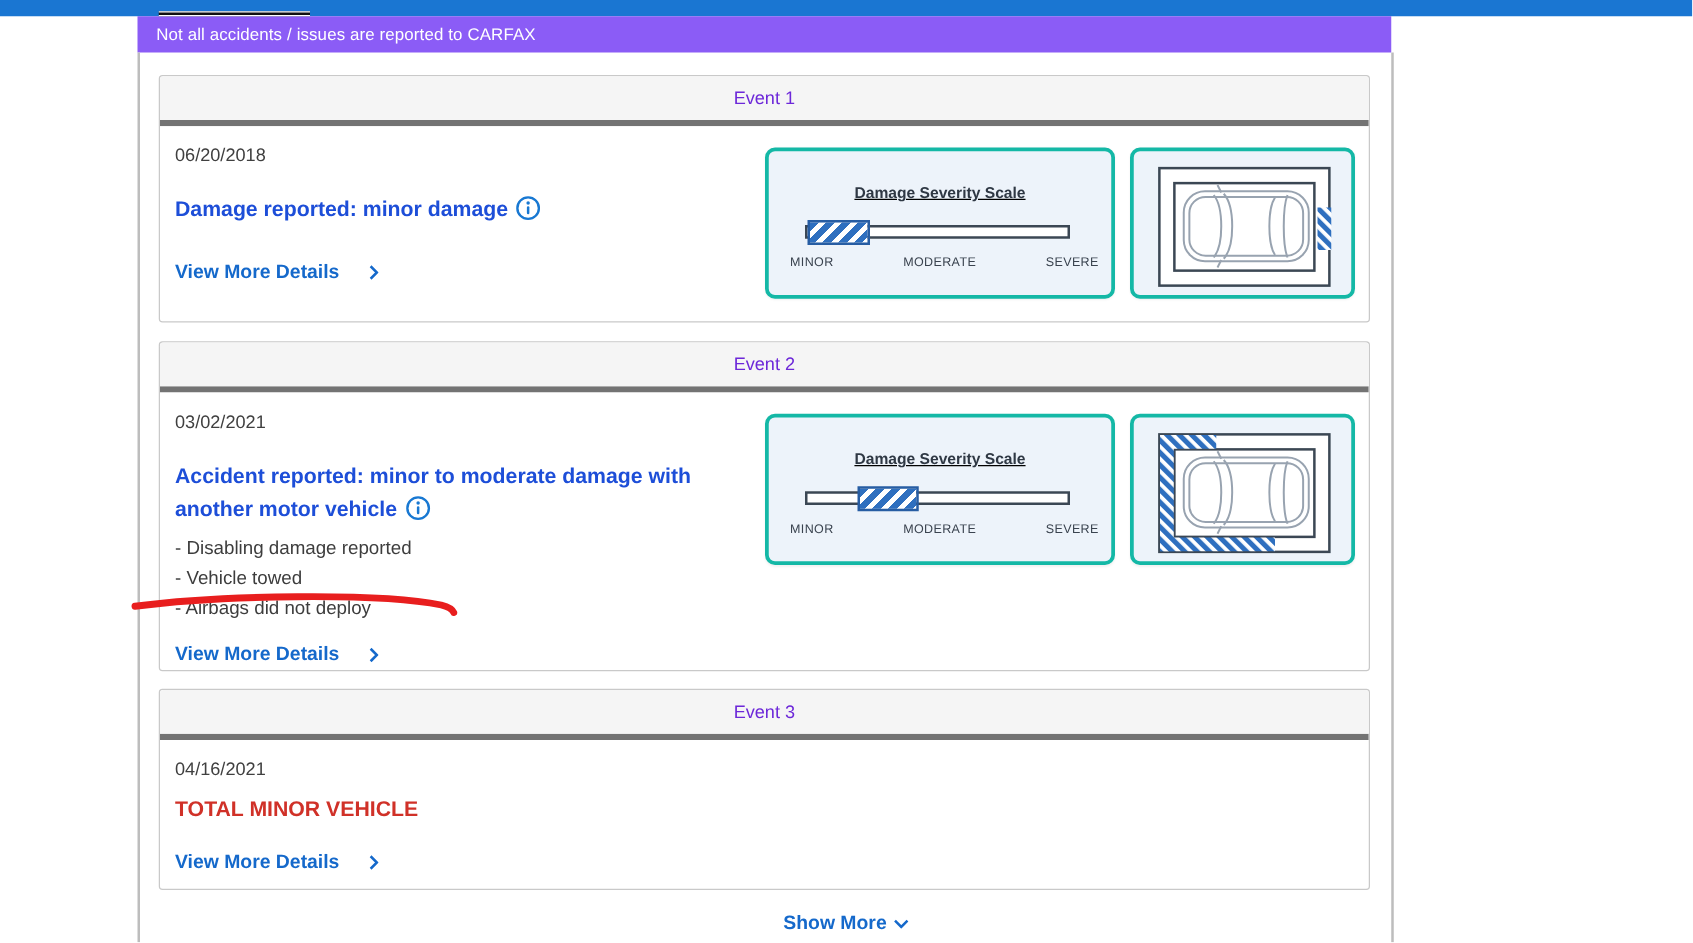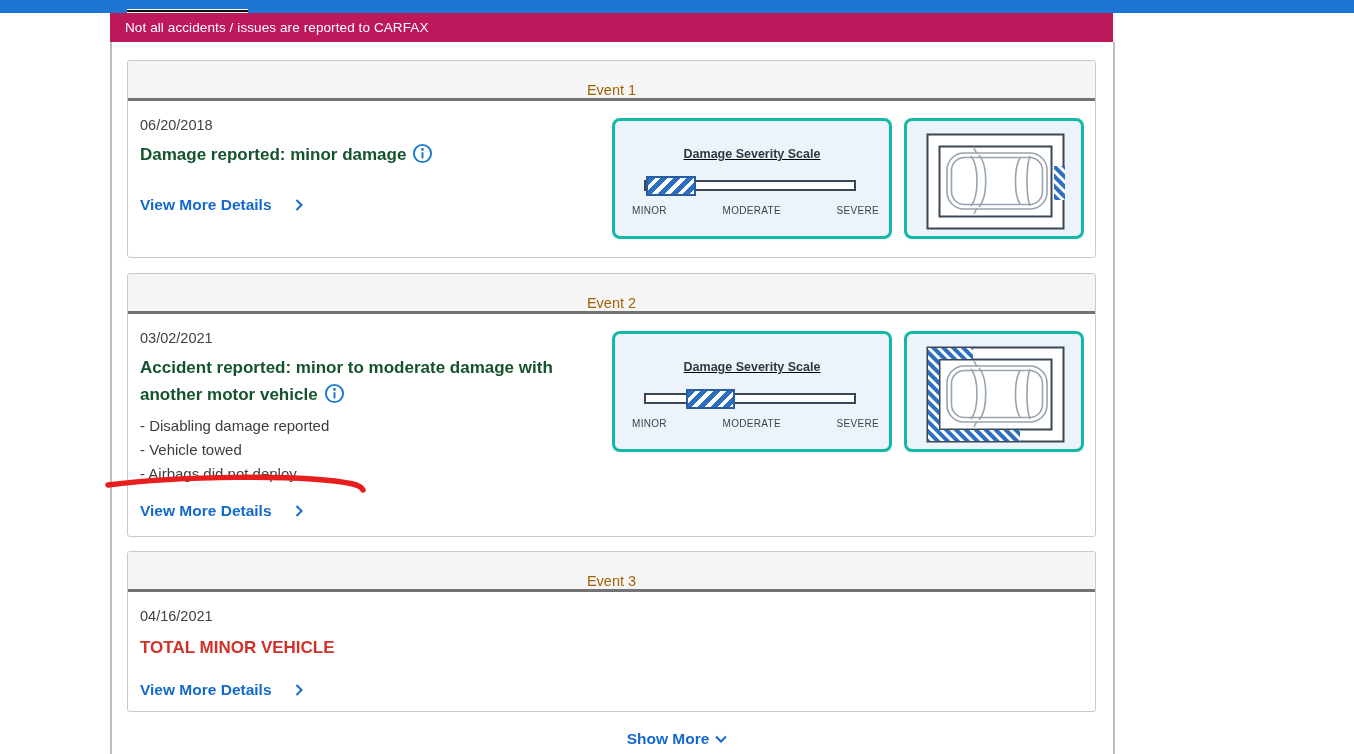--- a/index.html
+++ b/index.html
@@ -3,39 +3,39 @@
 <meta charset="utf-8">
 <style>
   * { margin:0; padding:0; box-sizing:border-box; }
   html,body { width:1354px; height:754px; background:#ffffff;
               font-family:"Liberation Sans", sans-serif; }
   .page { position:relative; width:1354px; height:754px; overflow:hidden; background:#fff; }
 
   
   .top-strip { position:absolute; left:0; top:0; width:1354px; height:13px; background:#1a76d2; }
   .banner { position:absolute; left:110px; top:13px; width:1003px; height:29px;
-            background:#be185d; color:#fff; font-size:13.5px; display:flex; align-items:center;
+            background:#8b5cf6; color:#fff; font-size:13.5px; display:flex; align-items:center;
             padding-left:15px; letter-spacing:.1px; }
   .tab-underline { position:absolute; left:127px; top:9px; width:121px; height:4px;
                    background:#101010; border-top:1px solid #fff; border-bottom:1px solid #fff; }
 
   
   .vrule { position:absolute; top:42px; bottom:0; width:1.5px; background:#bdbdbd; }
   .vrule.left { left:110px; } .vrule.right { left:1113px; }
 
   
   .card { position:absolute; left:127px; width:969px; background:#fff;
           border:1px solid #c9c9c9; border-radius:3px; }
-  .card-header { height:40px; background:#f5f5f5; border-bottom:3px solid #737373;
-                 display:flex; align-items:flex-end; justify-content:center;
-                 font-size:14.5px; color:#a16207; border-radius:3px 3px 0 0; }
+  .card-header { height:40px; background:#f5f5f5; border-bottom:5px solid #737373;
+                 display:flex; align-items:center; justify-content:center;
+                 font-size:14.5px; color:#6d28d9; border-radius:3px 3px 0 0; }
   .card-body { position:relative; padding:16px 12px 0 12px; }
 
   .date { font-size:14.5px; color:#404040; }
-  .event-title { font-size:17px; font-weight:bold; color:#14532d; margin-top:8px;
+  .event-title { font-size:17px; font-weight:bold; color:#1d4ed8; margin-top:21px;
                  line-height:27px; max-width:450px; }
   .event-title.red { color:#d03128; margin-top:10px; }
   .info-icon { display:inline-block; vertical-align:-4px; margin-left:6px; }
   .detail-line { font-size:15px; color:#3d3d3d; line-height:24px; }
   .details { margin-top:2px; }
   .vmd { display:inline-flex; align-items:center; gap:23px; font-size:15.5px; font-weight:bold;
          color:#1569cb; cursor:pointer; }
   .vmd-row { margin-top:24px; }
 
   

